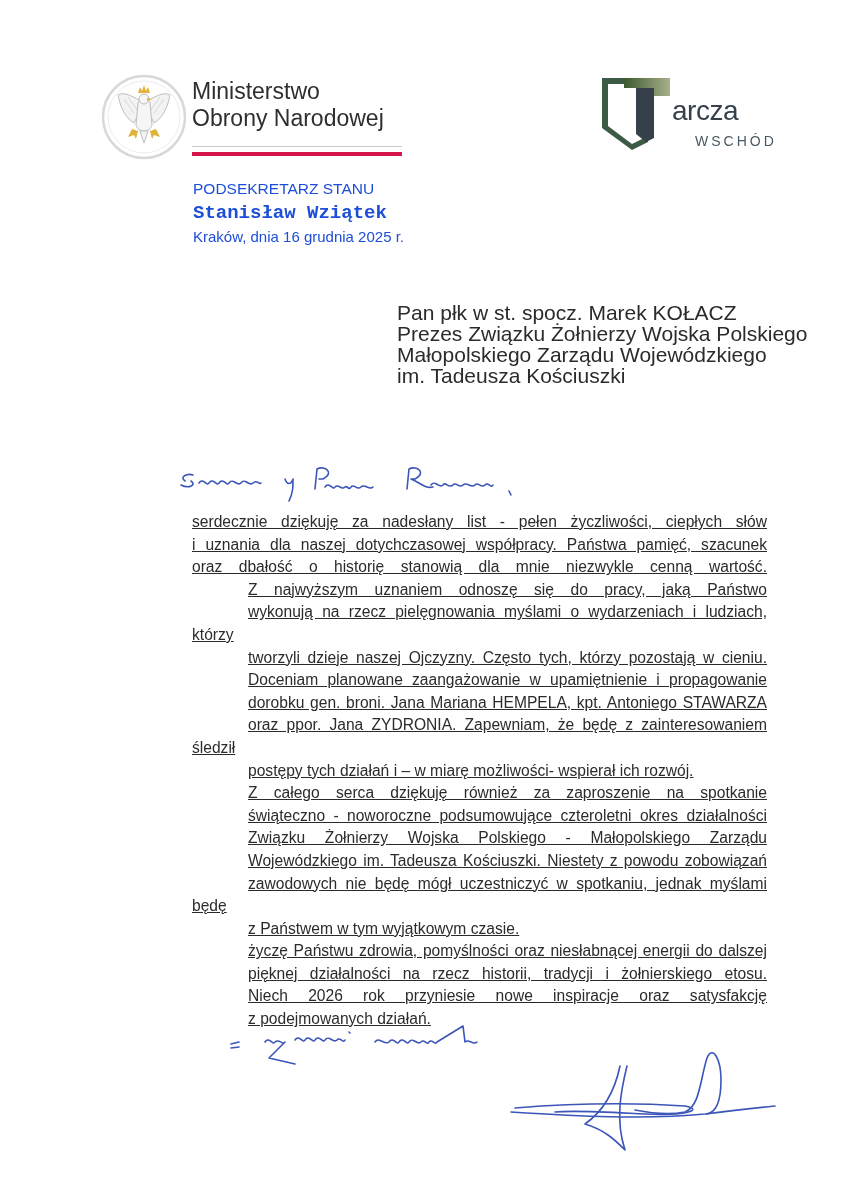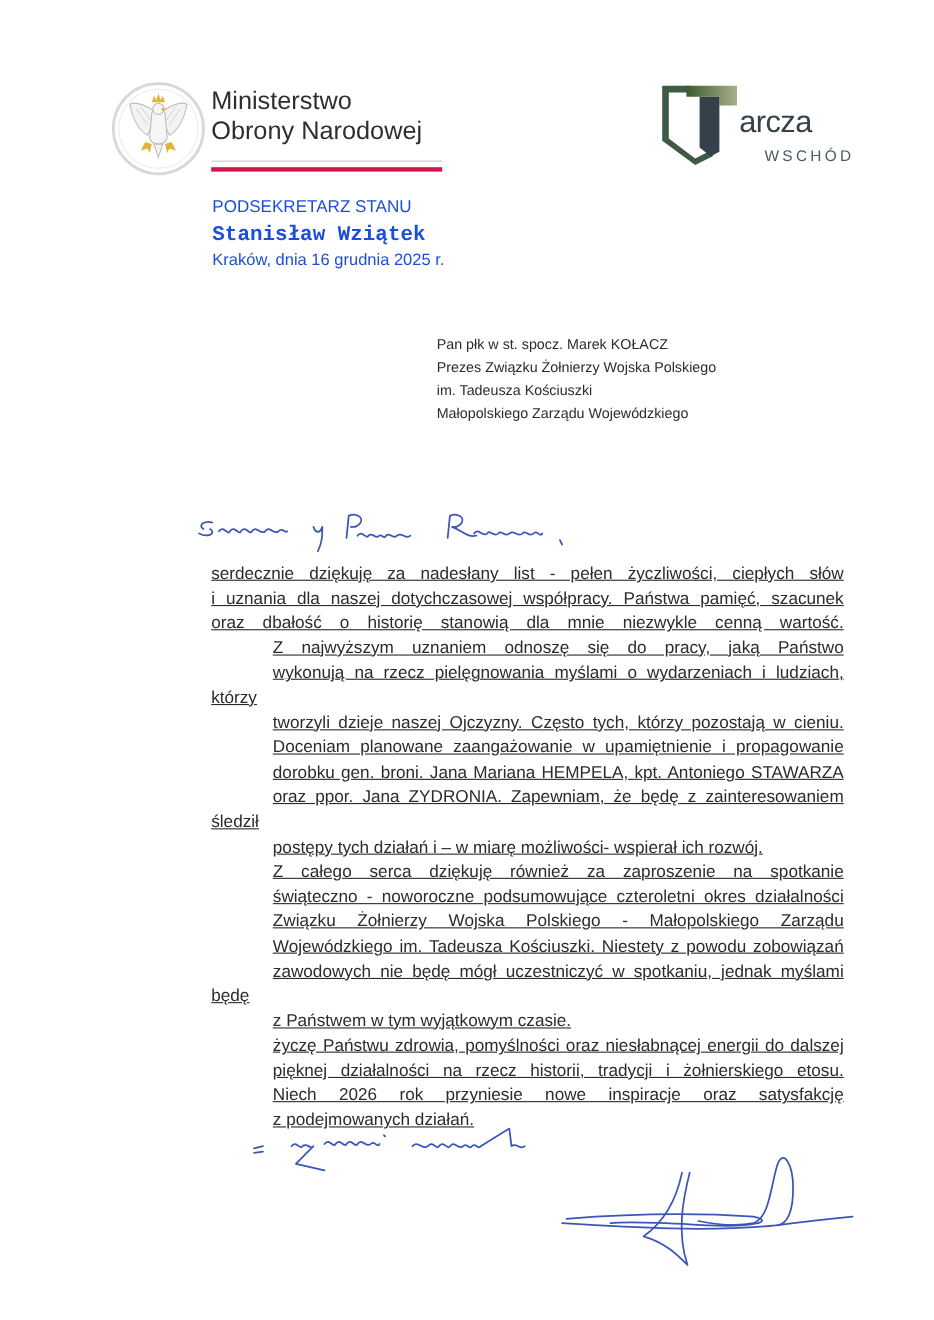--- a/index.html
+++ b/index.html
@@ -19,21 +19,21 @@
     .tarcza-word { position: absolute; left: 672px; top: 93px; font-size: 28px; font-weight: normal; color: #35404a; letter-spacing: -0.5px; line-height: 36px; }
     .tarcza-sub { position: absolute; left: 695px; top: 133px; font-size: 14px; letter-spacing: 3px; color: #4a5a64; line-height: 16px; }
 
     
     .sender { position: absolute; left: 193px; top: 177px; font-size: 15px; line-height: 24px; color: #1d4ed8; }
     .sender .title { font-size: 15.5px; }
     .sender .name { font-weight: bold; font-size: 19px; font-family: Liberation Mono, monospace; }
     .sender .date { font-size: 15px; }
 
     
-    .addressee { position: absolute; left: 397px; top: 302px; font-size: 13px; line-height: 21px; color: #2b2b2b; white-space: nowrap; }
+    .addressee { position: absolute; left: 397px; top: 302px; font-size: 21px; line-height: 21px; color: #2b2b2b; white-space: nowrap; }
 
     
     .salutation { position: absolute; left: 175px; top: 463px; width: 420px; height: 40px; }
 
     
     .body-text { position: absolute; left: 192px; top: 511px; width: 575px; font-size: 15.6px; line-height: 22.6px; color: #2b2b2b; }
     .body-text p { margin: 0; text-align: justify; text-align-last: left; }
     .body-text p.indent { text-indent: 56px; }
     .body-text .line { display: block; text-align: justify; text-align-last: justify; white-space: normal; text-decoration: underline; }
     .body-text .line.last { text-align-last: left; }
@@ -102,22 +102,22 @@
 
   <div class="sender">
     <div class="title">PODSEKRETARZ STANU</div>
     <div class="name">Stanisław Wziątek</div>
     <div class="date">Kraków, dnia 16 grudnia 2025 r.</div>
   </div>
 
   <div class="addressee">
     <div>Pan płk w st. spocz. Marek KOŁACZ</div>
     <div>Prezes Związku Żołnierzy Wojska Polskiego</div>
+    <div>Małopolskiego Zarządu Wojewódzkiego</div>
     <div>im. Tadeusza Kościuszki</div>
-    <div>Małopolskiego Zarządu Wojewódzkiego</div>
   </div>
 
   <div class="salutation">
     <svg width="420" height="40" viewBox="0 0 420 40" fill="none" stroke="#3b55b8" stroke-width="1.6" stroke-linecap="round" stroke-linejoin="round">
       <path d="M10 18 C4 14 12 10 18 12 M6 22 C14 26 22 22 16 18"></path>
       <path d="M24 20 c4 -6 8 4 10 0 c4 -6 8 4 10 0 c4 -6 8 4 10 0 c4 -6 8 4 12 0 c4 -6 8 4 12 0 c4 -4 6 2 8 0"></path>
       <path d="M110 16 c2 6 6 6 8 0 c0 8 0 14 -4 22"></path>
       <path d="M140 26 L142 6 C150 2 160 10 148 16 L144 16"></path>
       <path d="M150 24 c4 -6 8 4 10 0 c4 -4 6 4 10 0 c2 -2 4 4 6 0 c3 -4 6 4 10 0 c4 -4 8 4 12 0"></path>
       <path d="M232 26 L234 6 C242 2 252 10 240 16 L236 16 C246 20 250 26 258 24"></path>

